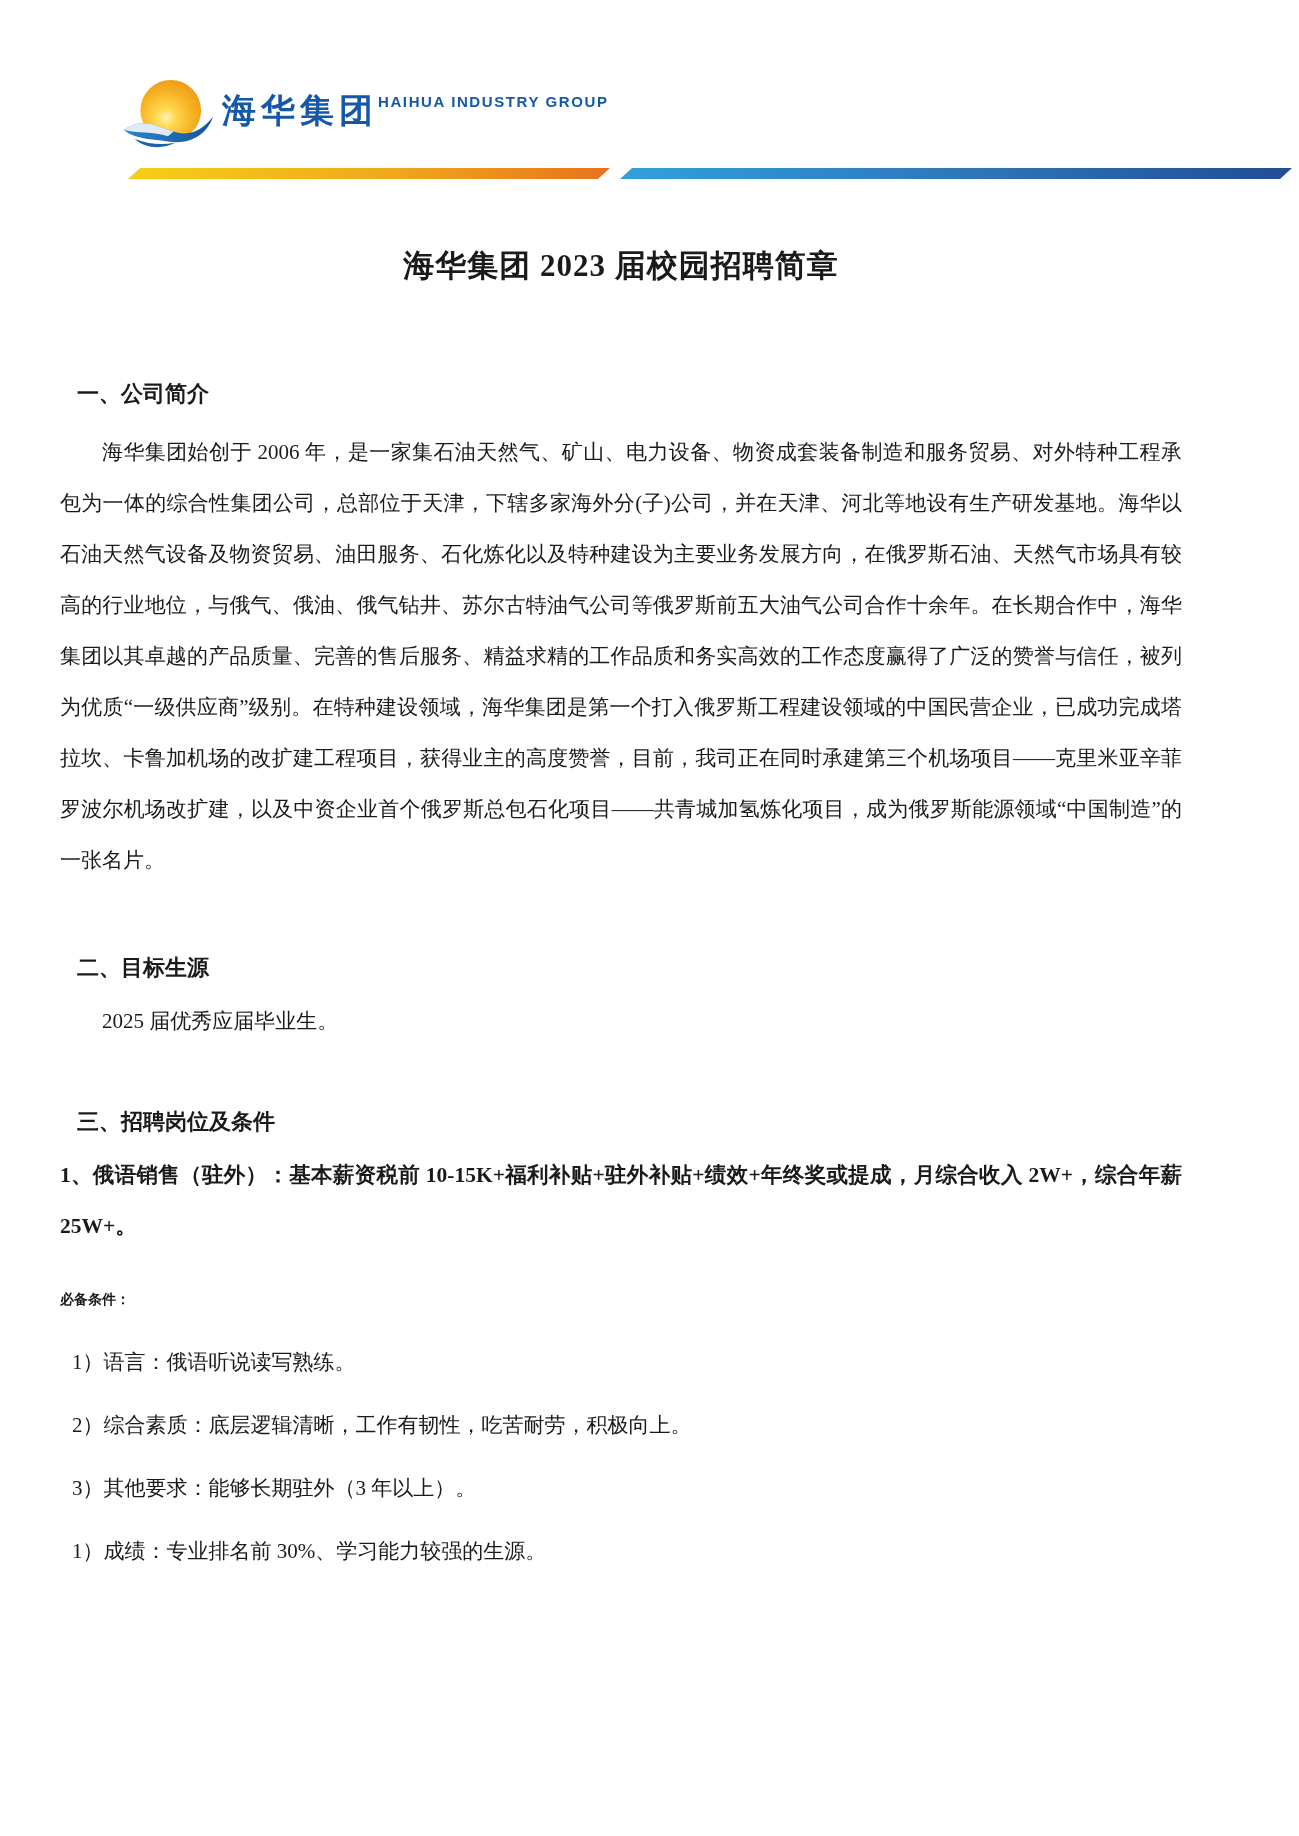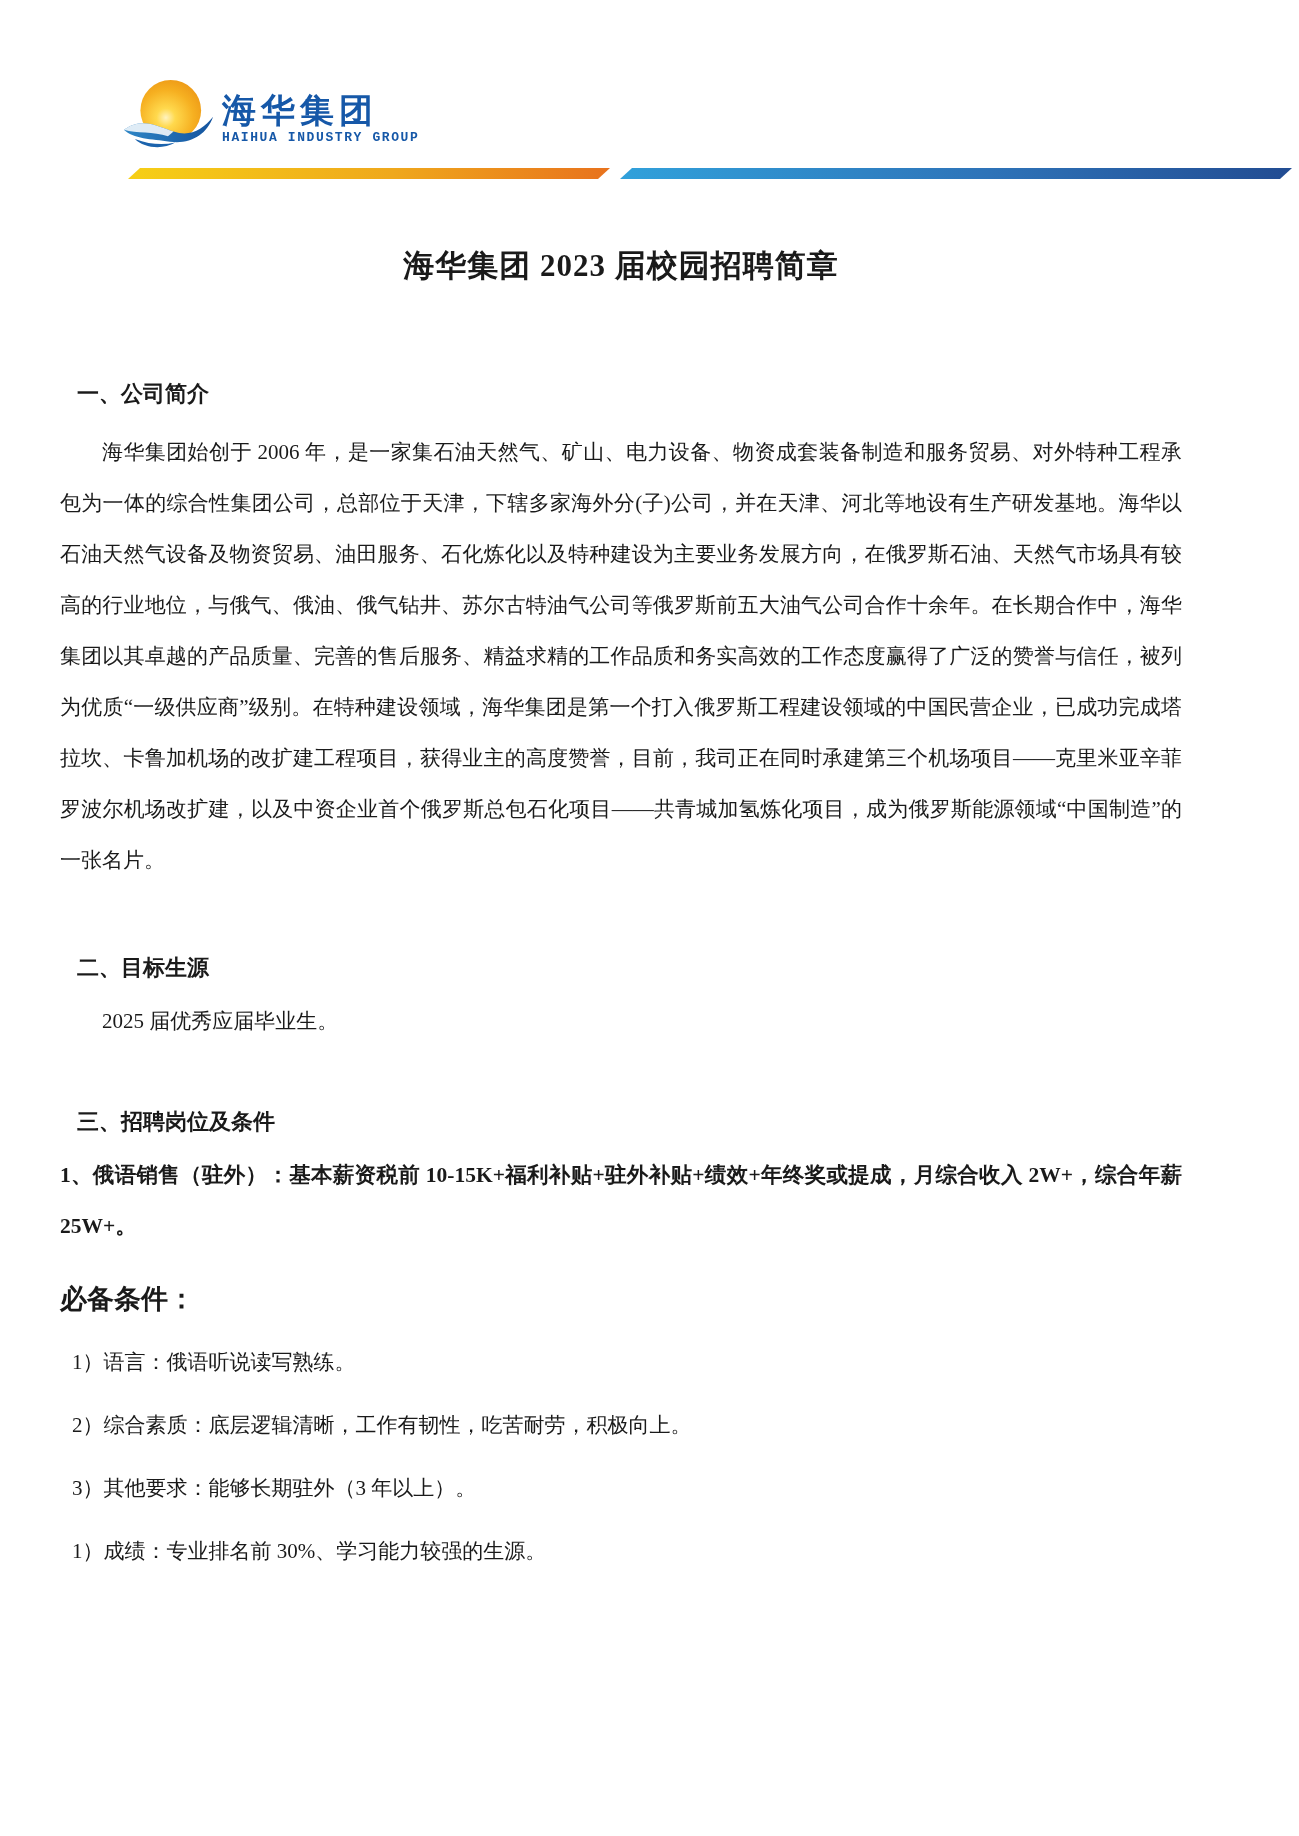--- a/index.html
+++ b/index.html
@@ -6,28 +6,28 @@
   body{
     width:1299px;height:1836px;position:relative;background:#ffffff;
     font-family:"Liberation Serif","DejaVu Serif",serif;
     color:#1a1a1a;overflow:hidden;
   }
   .page{position:absolute;inset:0;}
 
   
   .logo{position:absolute;left:122px;top:78px;display:flex;align-items:flex-start;}
   .logo-icon{width:92px;height:74px;margin-right:8px;}
-  .logo-text{display:flex;flex-direction:column;margin-top:14px;}
+  .logo-text{display:flex;flex-direction:row;margin-top:14px;}
   .logo-cn{
     font-family:"Liberation Sans","DejaVu Sans",sans-serif;
     font-weight:bold;font-size:34px;line-height:36px;color:#1658a8;letter-spacing:5px;
   }
   .logo-en{
-    font-family:Liberation Mono, monospace;
-    font-weight:600;font-size:13px;line-height:14px;color:#1658a8;letter-spacing:1.6px;margin-top:3px;
+    font-family:Liberation Sans, sans-serif;
+    font-weight:600;font-size:15px;line-height:14px;color:#1658a8;letter-spacing:1.6px;margin-top:3px;
   }
 
   
   .bar{position:absolute;top:168px;height:11px;}
   .bar-orange{
     left:128px;width:482px;
     background:linear-gradient(90deg,#f6cf16 0%,#efa81c 55%,#e8721d 100%);
     clip-path:polygon(12px 0,100% 0,calc(100% - 12px) 100%,0 100%);
   }
   .bar-blue{
@@ -59,21 +59,21 @@
   }
   .indent{text-indent:42px;}
   .p1{margin-top:8px;}
   .s2-body{margin-top:3px;}
   .bold-para{
     font-family:Liberation Serif, serif;
     font-weight:bold;font-size:21.5px;margin-top:3px;text-align:justify;
   }
   .sub-label{
     font-family:"Liberation Sans","DejaVu Sans",sans-serif;
-    font-weight:bold;font-size:27px;line-height:51px;
+    font-weight:bold;font-size:14px;line-height:51px;
   }
   .item{text-align:justify;margin:12px;}
 </style>
 </head>
 <body>
 
 <div class="page">
 
   <div class="logo">
     <svg class="logo-icon" viewBox="0 0 100 80">

